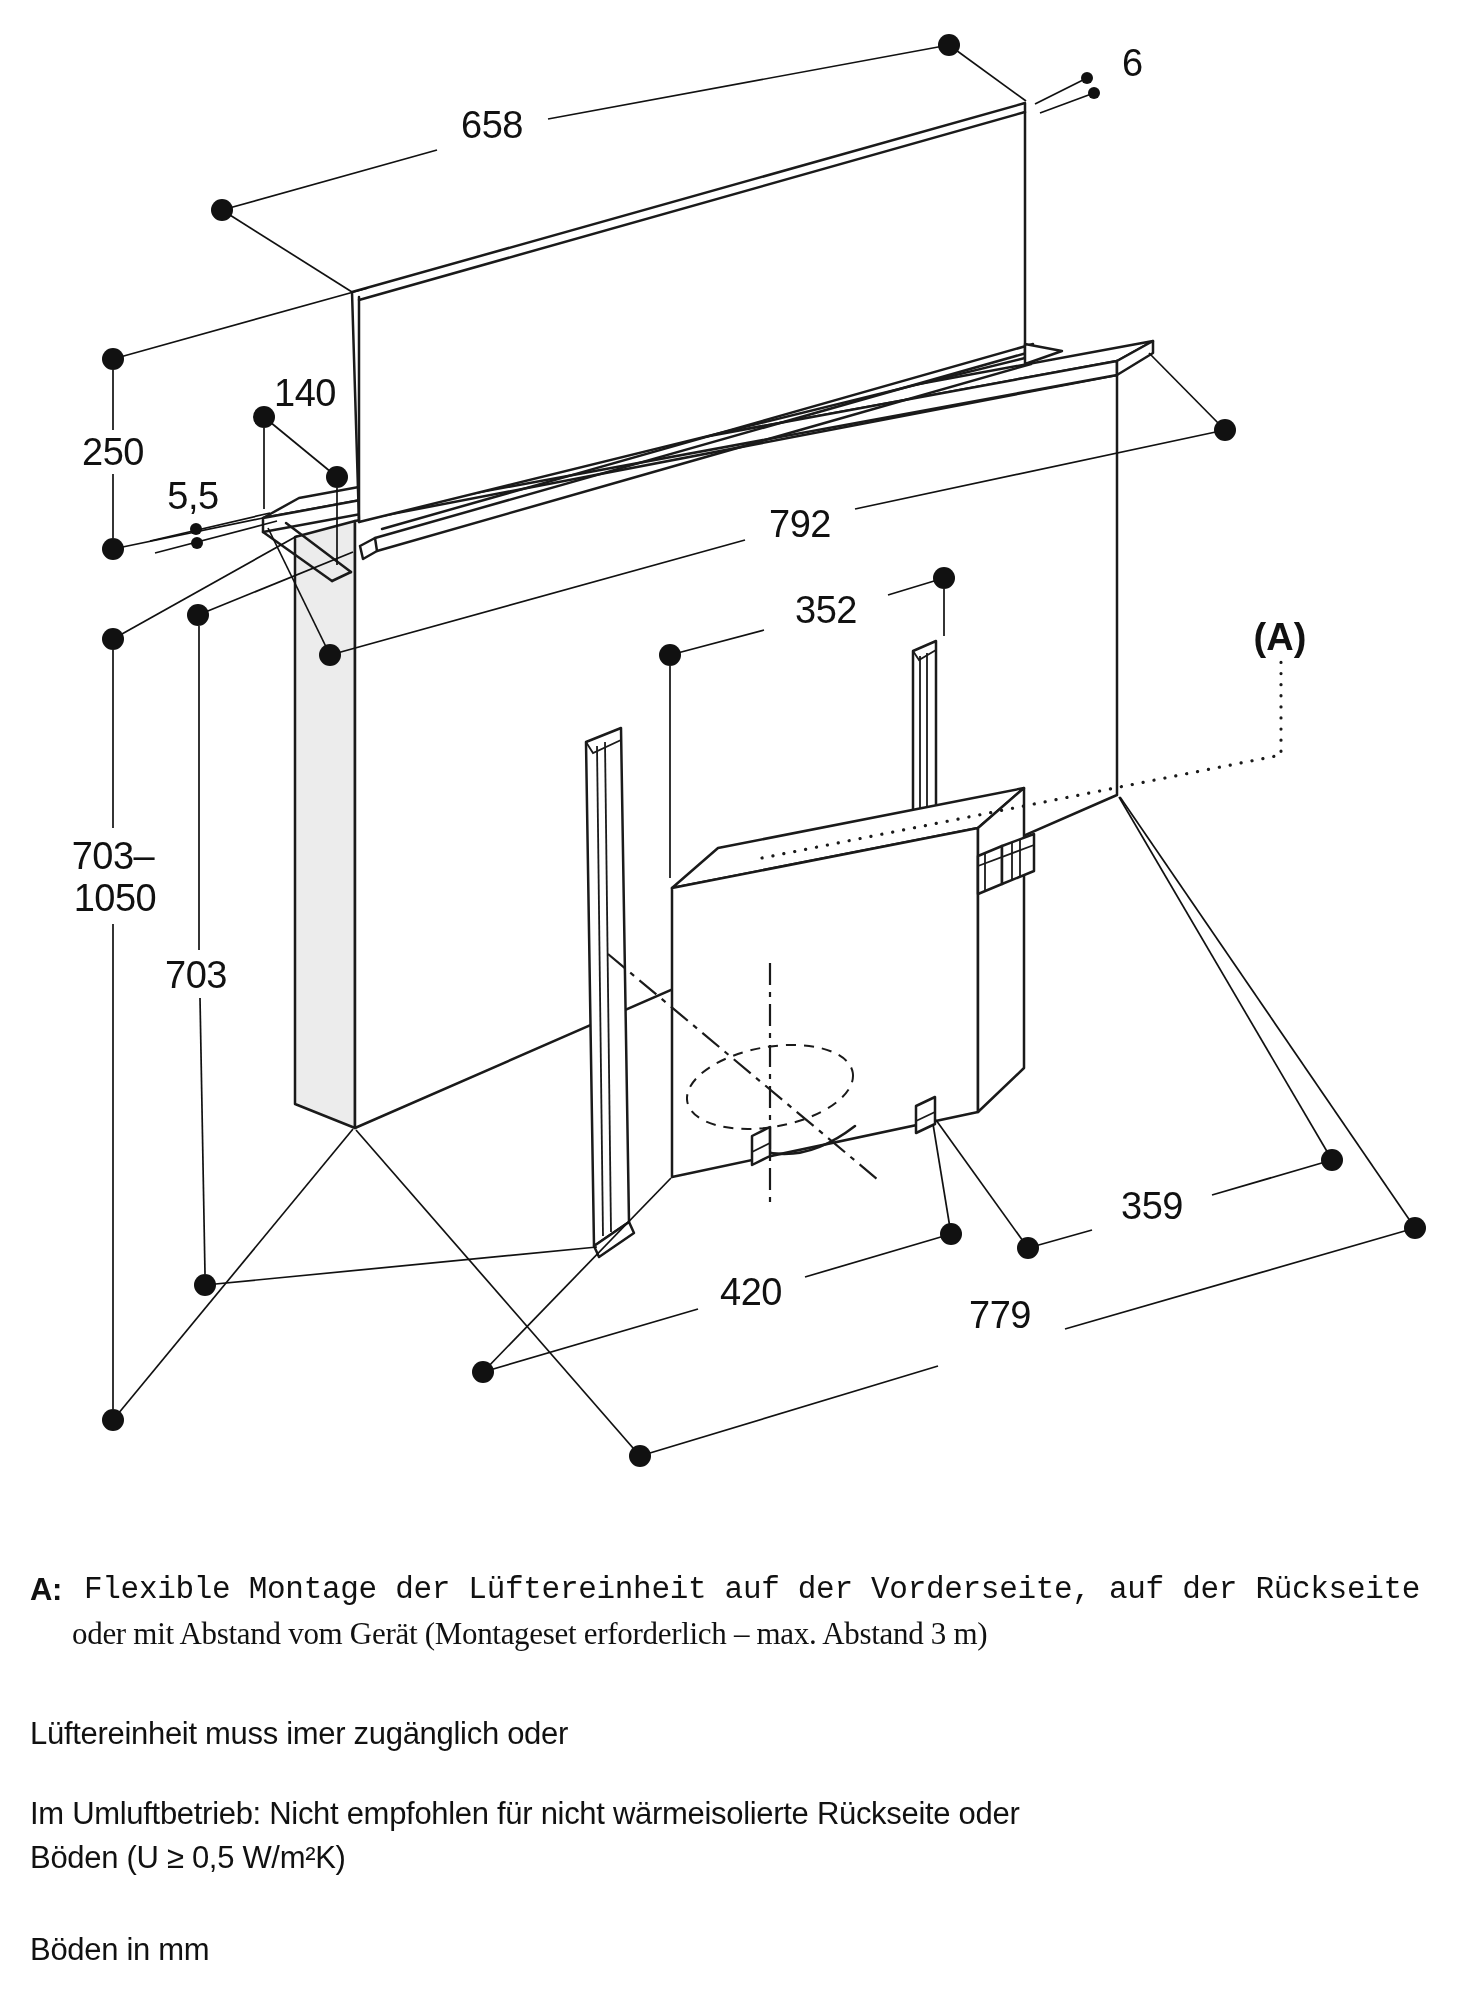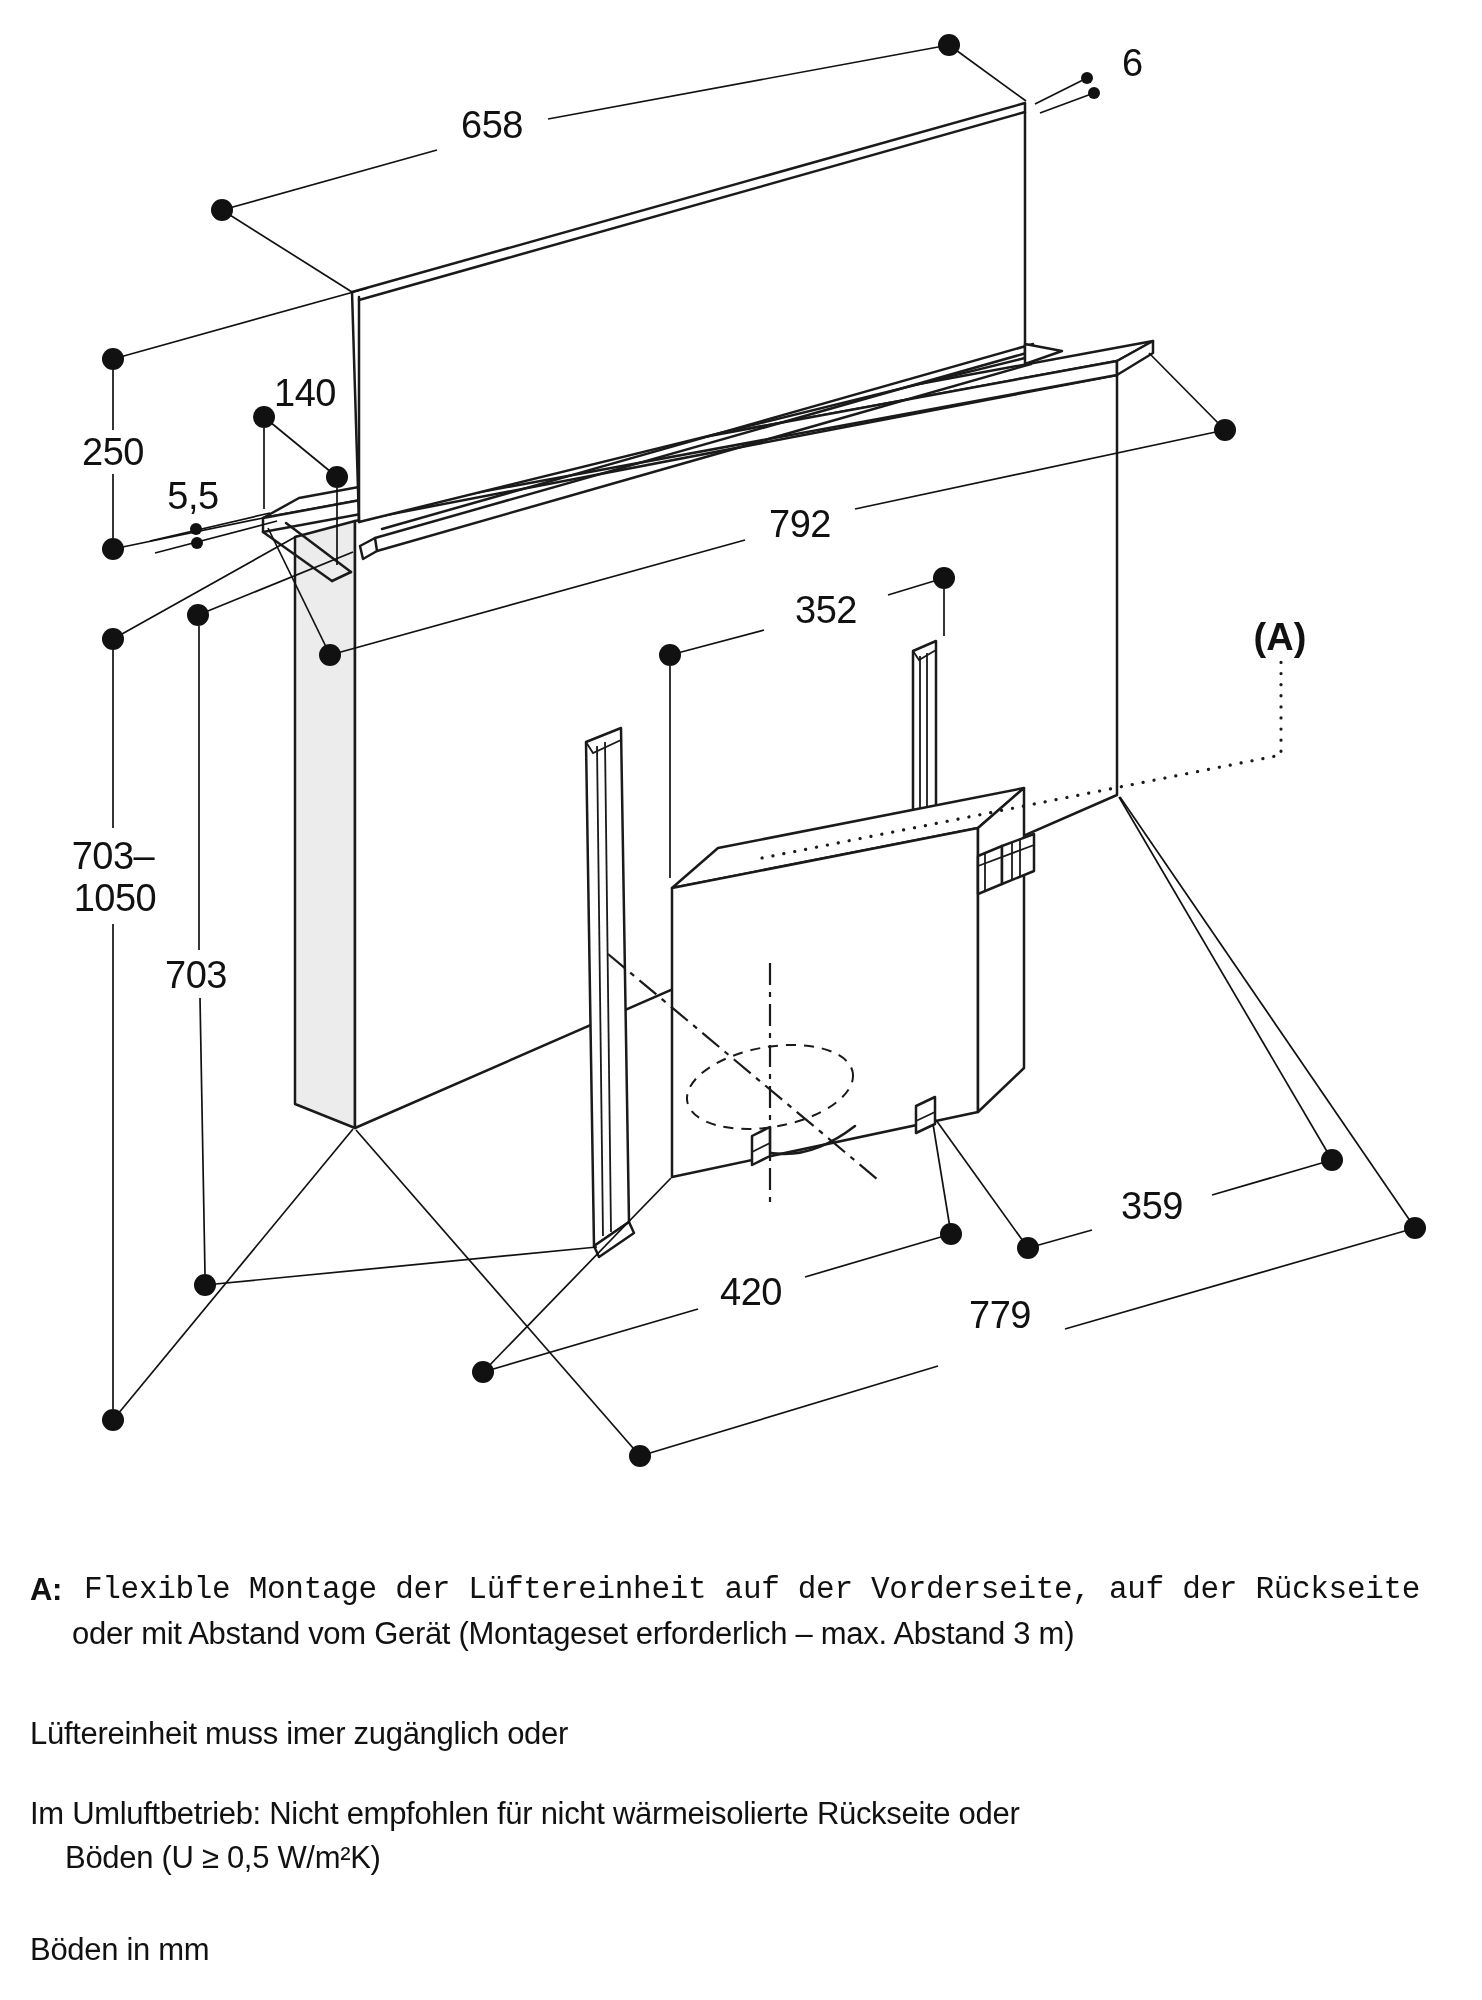--- a/index.html
+++ b/index.html
@@ -208,18 +208,18 @@
     <line class="dim" x1="640" y1="1456" x2="356" y2="1130"></line>
     <line class="dim" x1="1415" y1="1228" x2="1120" y2="797"></line>
     <circle class="dot" cx="640" cy="1456" r="11"></circle>
     <circle class="dot" cx="1415" cy="1228" r="11"></circle>
     <text class="dimtxt" x="1000" y="1328" text-anchor="middle">779</text>
   </g>
 </svg>
 
   <div class="note" style="top:1568px;font-weight:bold;">A:</div>
   <div class="note" style="top:1568px;left:84px;font-family:Liberation Mono, monospace;">Flexible Montage der Lüftereinheit auf der Vorderseite, auf der Rückseite</div>
-  <div class="note" style="top:1612px;left:72px;">oder mit Abstand vom Gerät (Montageset erforderlich – max. Abstand 3 m)</div>
+  <div class="note" style="top:1612px;left:72px;font-family:Liberation Serif, serif;">oder mit Abstand vom Gerät (Montageset erforderlich – max. Abstand 3 m)</div>
   <div class="note" style="top:1712px;">Lüftereinheit muss imer zugänglich oder</div>
   <div class="note" style="top:1792px;">Im Umluftbetrieb: Nicht empfohlen für nicht wärmeisolierte Rückseite oder</div>
-  <div class="note" style="top:1836px;margin-left:35px;">Böden (U ≥ 0,5 W/m²K)</div>
+  <div class="note" style="top:1836px;">Böden (U ≥ 0,5 W/m²K)</div>
   <div class="note" style="top:1928px;">Böden in mm</div>
 </div>
 
 </body></html>

